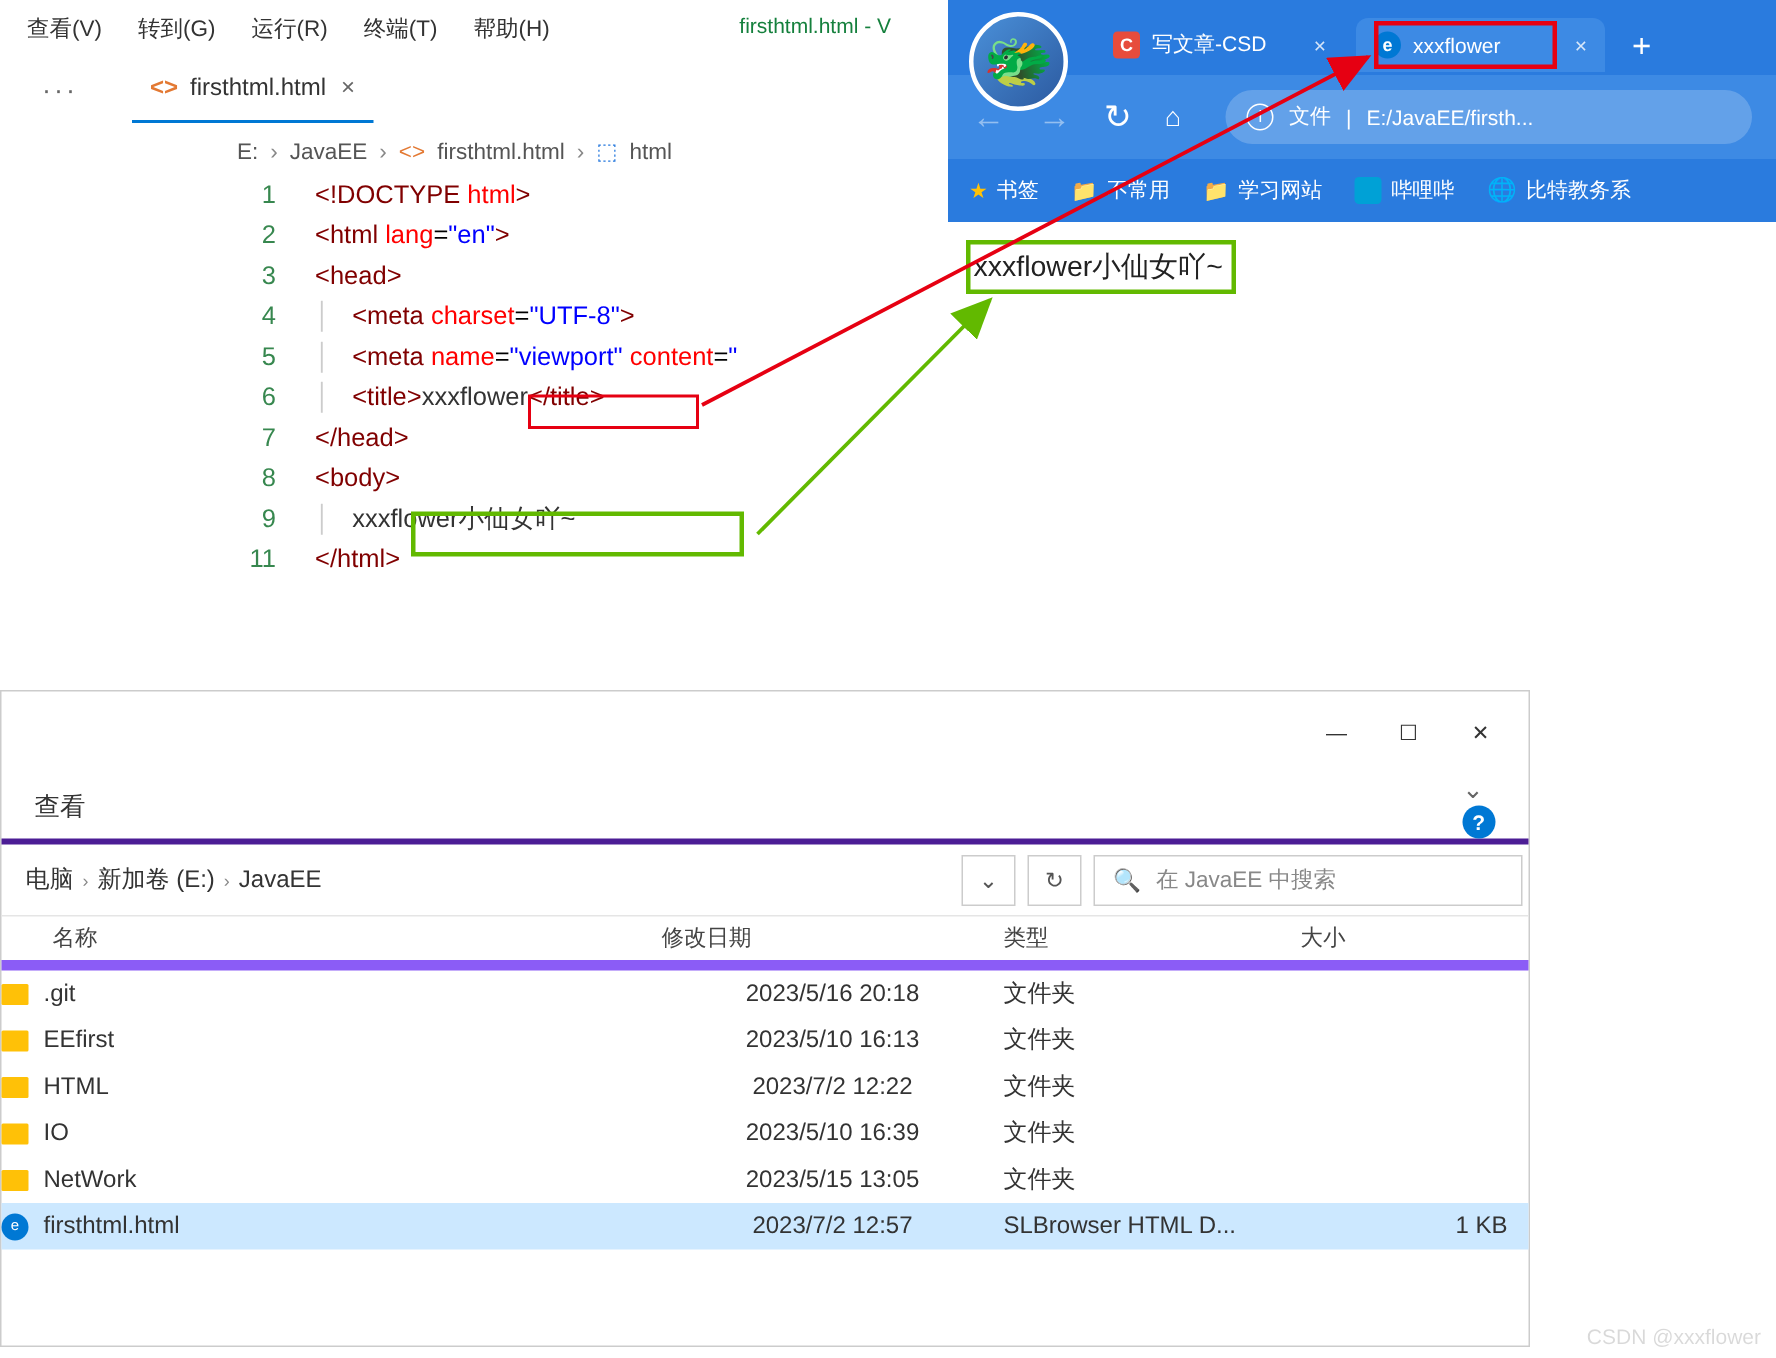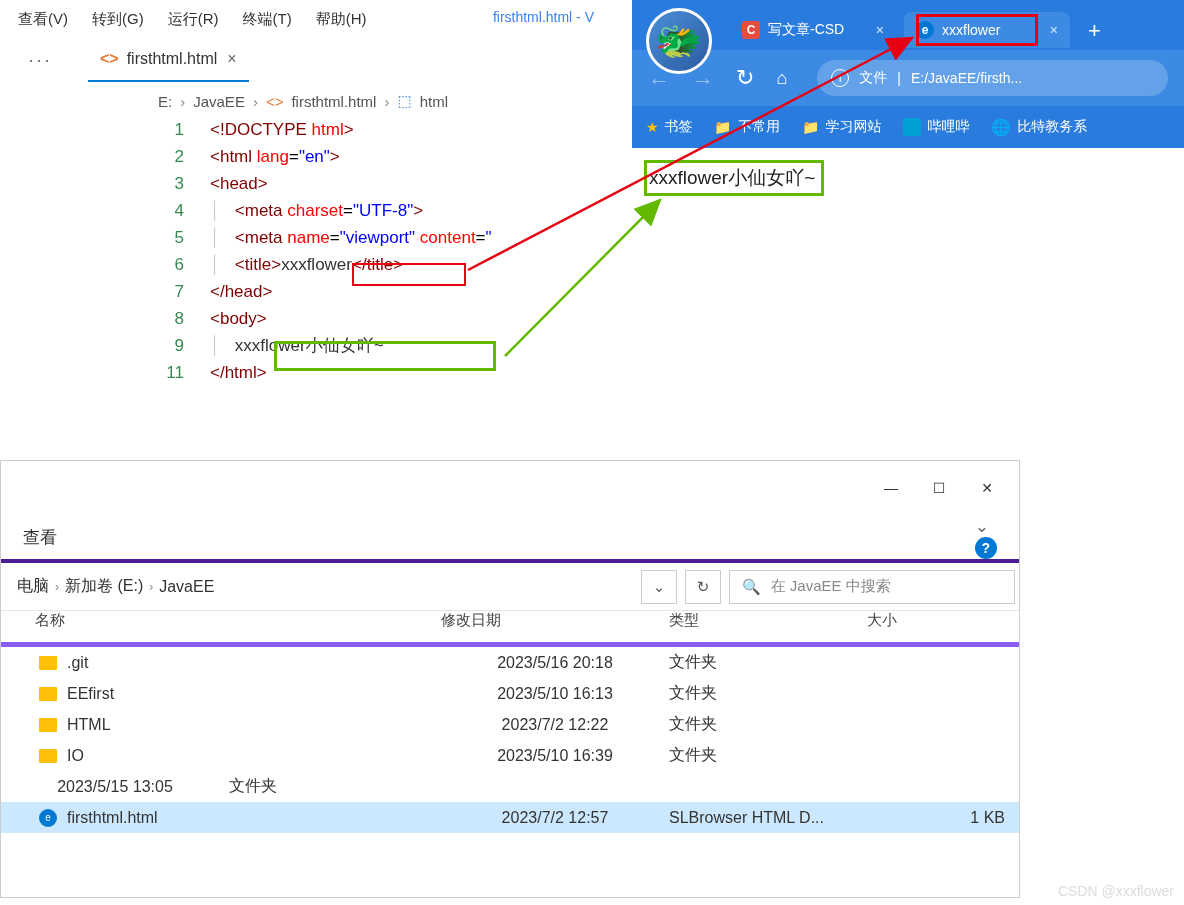--- a/index.html
+++ b/index.html
@@ -2,21 +2,21 @@
 <html><head>
 <meta charset="utf-8">
 <style>
 * { margin: 0; padding: 0; box-sizing: border-box; font-family: "Microsoft YaHei", "Segoe UI", sans-serif; }
 body { background: #fff; width: 1184px; height: 905px; position: relative; overflow: hidden; }
 
 
 .vscode { position: absolute; left: 0; top: 0; width: 632px; height: 460px; background: #fff; }
 .vscode-menu { height: 38px; display: flex; align-items: center; padding-left: 18px; color: #333; font-size: 15px; }
 .vscode-menu span { margin-right: 24px; cursor: default; }
-.vscode-title { position: absolute; right: 38px; top: 9px; color: #3b82f6; font-size: 14px; }
+.vscode-title { position: absolute; right: 38px; top: 9px; color: #15803d; font-size: 14px; }
 
 .tabs-row { display: flex; align-items: center; height: 44px; padding-left: 28px; }
 .dots { color: #666; font-size: 18px; letter-spacing: 2px; margin-right: 36px; }
 .tab { display: flex; align-items: center; height: 44px; padding: 0 12px; border-bottom: 2px solid #0078d4; }
 .tab-icon { color: #e37933; font-size: 16px; margin-right: 8px; font-weight: bold; }
 .tab-label { color: #333; font-size: 16px; margin-right: 10px; }
 .tab-close { color: #666; font-size: 16px; cursor: pointer; }
 
 .breadcrumb { padding: 10px 0 6px 158px; font-size: 15px; color: #555; display: flex; align-items: center; gap: 8px; }
 .breadcrumb .sep { color: #888; }
@@ -80,30 +80,30 @@
 .exp-ribbon { height: 48px; display: flex; align-items: center; padding: 0 22px; font-size: 17px; color: #333; justify-content: space-between; border-bottom: 4px solid #4c1d95; }
 .help-icon { width: 22px; height: 22px; background: #0078d4; color: #fff; border-radius: 50%; display: flex; align-items: center; justify-content: center; font-size: 14px; font-weight: bold; }
 .chevdown { margin-right: 8px; color: #666; }
 
 .exp-addr { height: 48px; display: flex; align-items: center; padding: 0 4px; gap: 8px; border-bottom: 1px solid #e5e5e5; }
 .addr-path { flex: 1; height: 34px; display: flex; align-items: center; padding: 0 12px; font-size: 16px; color: #333; gap: 6px; }
 .addr-path .sep { color: #888; font-size: 12px; }
 .addr-btn { width: 36px; height: 34px; border: 1px solid #ccc; display: flex; align-items: center; justify-content: center; color: #555; cursor: pointer; font-size: 15px; }
 .search-box { width: 286px; height: 34px; border: 1px solid #ccc; display: flex; align-items: center; padding: 0 12px; color: #888; font-size: 15px; gap: 10px; }
 
-.exp-header-row { height: 36px; display: flex; font-size: 15px; color: #444; border-bottom: 5px solid #8b5cf6; }
+.exp-header-row { height: 36px; display: flex; align-items: center; font-size: 15px; color: #444; border-bottom: 7px solid #8b5cf6; }
 .col-name { width: 440px; padding-left: 34px; }
 .col-date { width: 228px; }
 .col-type { width: 198px; }
 .col-size { flex: 1; }
 
 .exp-list { font-size: 16px; color: #333; }
 .file-row { height: 31px; display: flex; align-items: center; }
 .file-row.selected { background: #cce8ff; }
-.fr-name { width: 440px; padding-left: 38px; display: flex; align-items: center; gap: 10px; }
+.fr-name { width: 440px; display: flex; align-items: center; gap: 10px; }
 .folder-icon { width: 18px; height: 14px; background: #ffc107; border-radius: 1px; }
 .html-icon { width: 18px; height: 18px; background: #0078d4; border-radius: 50%; display: flex; align-items: center; justify-content: center; color: #fff; font-size: 10px; }
 .fr-date { width: 228px; text-align: center; }
 .fr-type { width: 198px; }
 .fr-size { flex: 1; text-align: right; padding-right: 14px; }
 
 .watermark { position: absolute; right: 10px; bottom: 6px; color: rgba(0,0,0,0.15); font-size: 14px; }
 </style>
 </head>
 <body>
@@ -321,20 +321,24 @@
       <div class="file-row">
         <div class="fr-name">
           <span class="folder-icon"></span>
           <span>IO</span>
         </div>
         <div class="fr-date">2023/5/10 16:39</div>
         <div class="fr-type">文件夹</div>
         <div class="fr-size"></div>
       </div>
       <div class="file-row">
+        <div class="fr-name">
+          <span class="folder-icon"></span>
+          <span>NetWork</span>
+        </div>
         <div class="fr-date">2023/5/15 13:05</div>
         <div class="fr-type">文件夹</div>
         <div class="fr-size"></div>
       </div>
       <div class="file-row selected">
         <div class="fr-name">
           <span class="html-icon">e</span>
           <span>firsthtml.html</span>
         </div>
         <div class="fr-date">2023/7/2 12:57</div>

